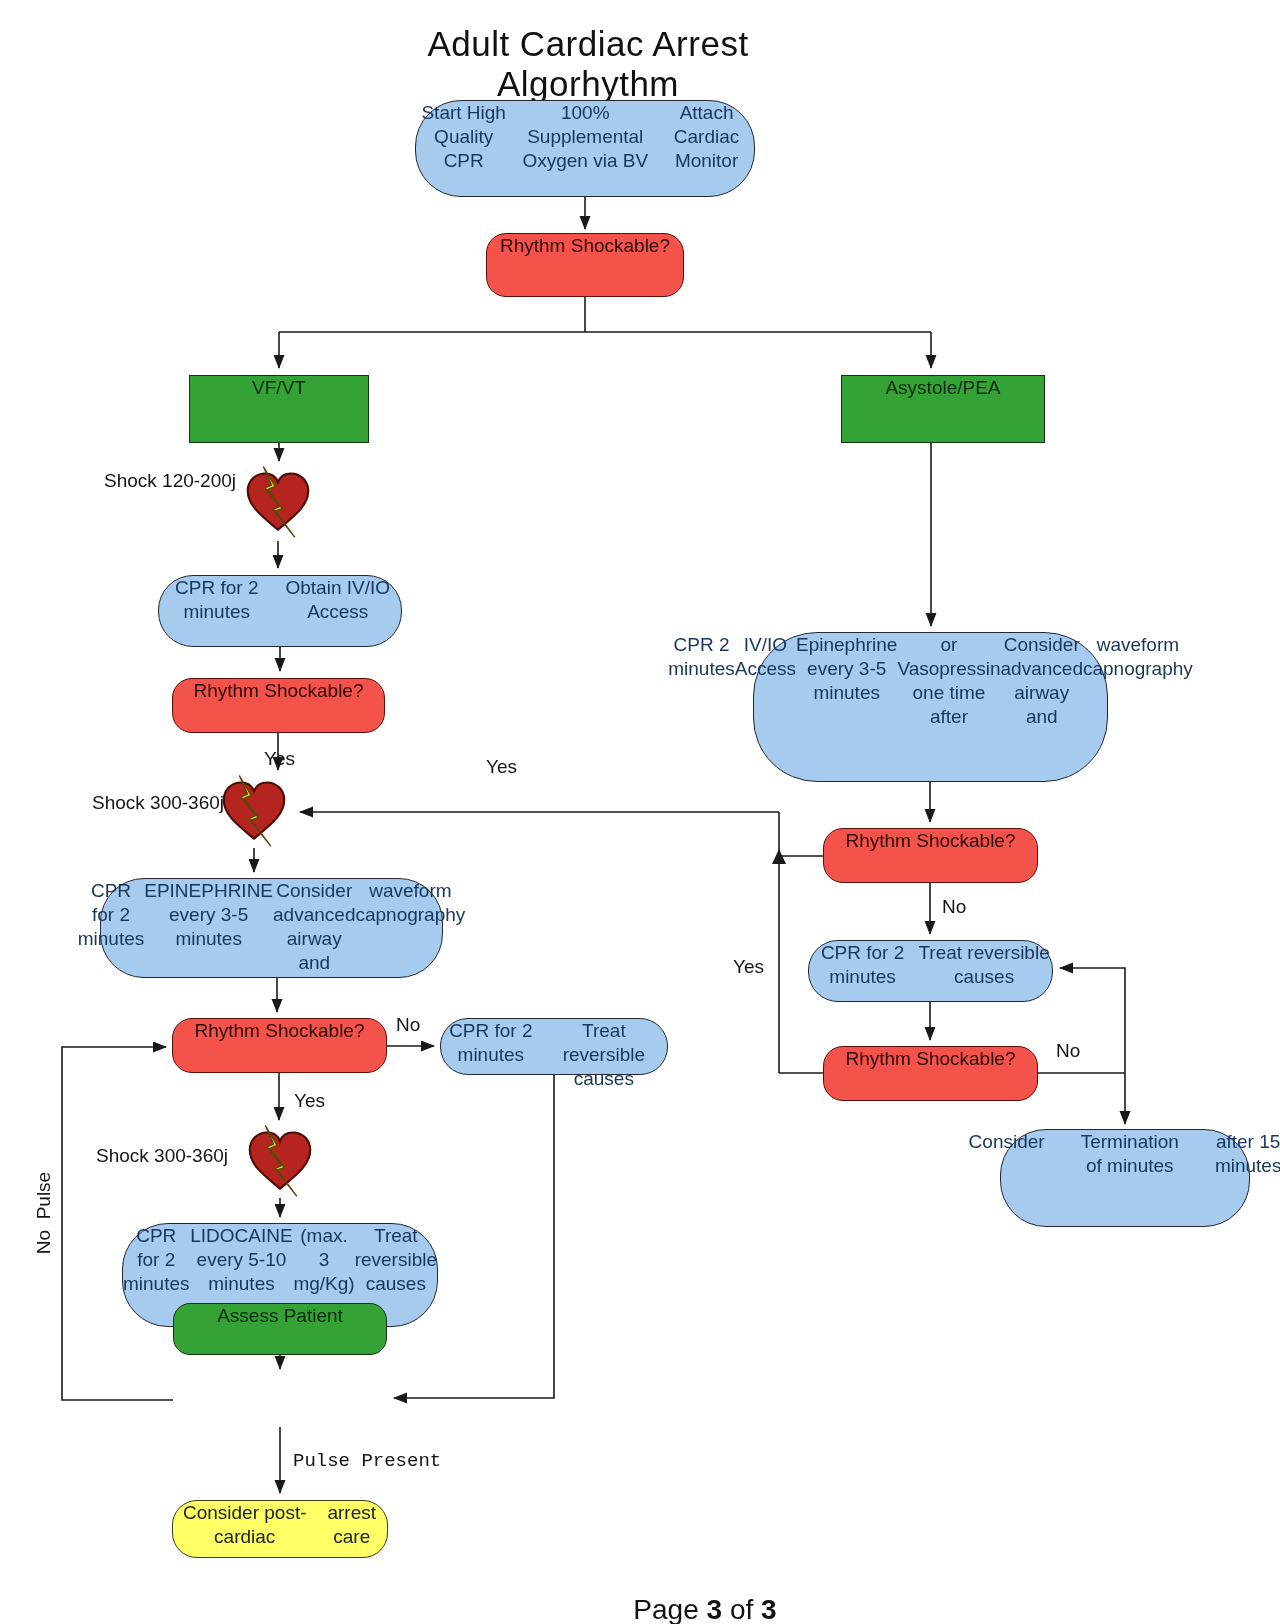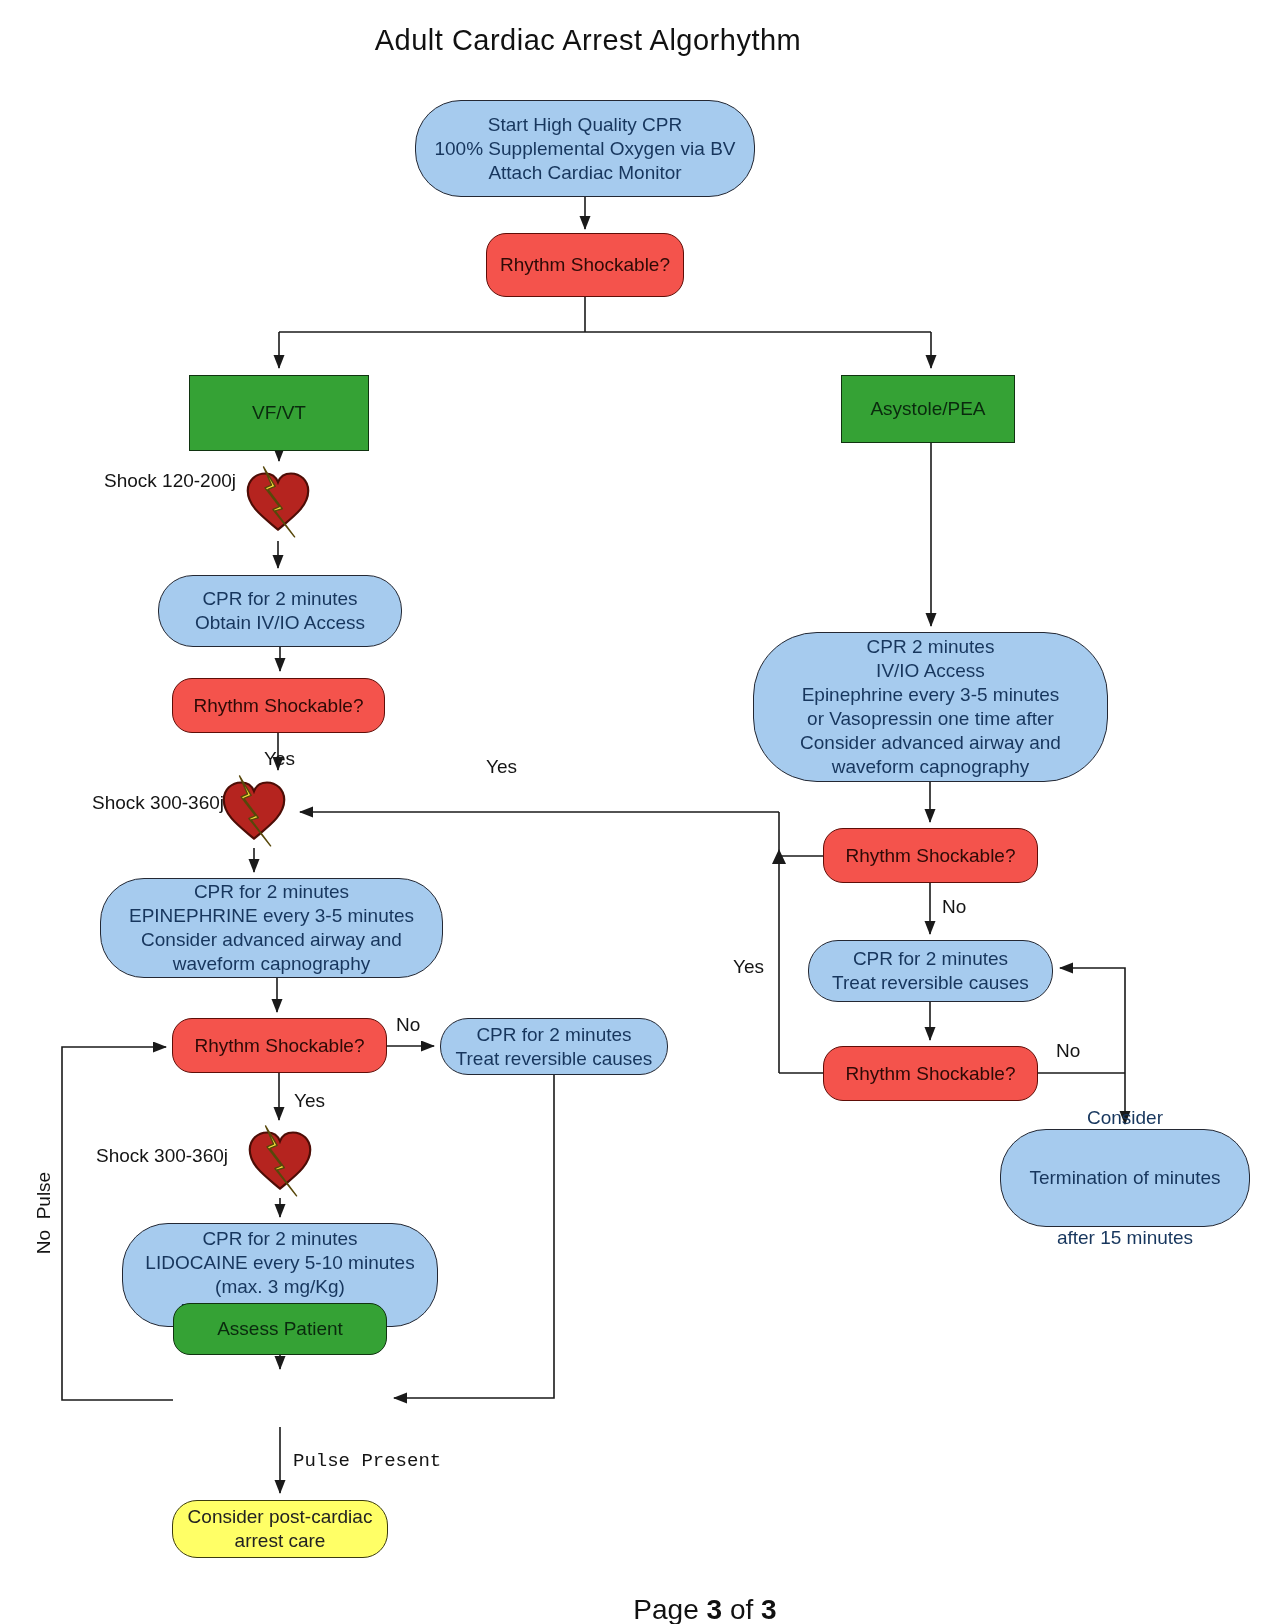--- a/index.html
+++ b/index.html
@@ -1,22 +1,22 @@
 <!DOCTYPE html>
 <html><head>
 <meta charset="utf-8">
 <style>
   html,body{margin:0;padding:0;background:#fff;}
   .canvas{position:relative;width:1280px;height:1624px;background:#ffffff;overflow:hidden;
           font-family:"Liberation Sans", sans-serif;}
   .wires{position:absolute;left:0;top:0;width:1280px;height:1624px;pointer-events:none;}
   .title{position:absolute;left:348px;top:24px;width:480px;text-align:center;
-         font-size:29px;color:#111;letter-spacing:0.5px;}
-  .node{position:absolute;box-sizing:border-box;display:flex;flex-direction:column;
-        justify-content:center;align-items:center;text-align:center;
+         font-size:35px;color:#111;letter-spacing:0.5px;}
+  .node{position:absolute;box-sizing:border-box;display:flex;flex-direction:row;
+        justify-content:center;text-align:center;
         font-size:19px;line-height:24px;}
   .blue{background:#a6cbee;border:1.6px solid #242833;color:#17365d;}
   .red{background:#f4534c;border:1.6px solid #5e0d07;color:#2e0a06;}
   .green{background:#35a235;border:1.6px solid #103310;color:#0a2a0e;}
   .yellow{background:#ffff66;border:1.6px solid #3c3c10;color:#222;}
   .lbl{position:absolute;font-size:19px;color:#141414;white-space:pre;}
   .rot{transform:rotate(-90deg);}
   .footer{position:absolute;left:505px;top:1594px;width:400px;text-align:center;
           font-size:28px;color:#111;}
   .footer b{font-weight:bold;}
@@ -80,25 +80,25 @@
   <div class="node blue" style="left:415px;top:100px;width:340px;height:97px;border-radius:46px;">
     <div>Start High Quality CPR</div>
     <div>100% Supplemental Oxygen via BV</div>
     <div>Attach Cardiac Monitor</div>
   </div>
 
   <div class="node red" style="left:486px;top:233px;width:198px;height:64px;border-radius:20px;">
     <div>Rhythm Shockable?</div>
   </div>
 
-  <div class="node green" style="left:189px;top:375px;width:180px;height:76px;border-radius:0;">
+  <div class="node green" style="left:189px;top:375px;width:180px;height:68px;border-radius:0;">
     <div>VF/VT</div>
   </div>
 
-  <div class="node green" style="left:841px;top:375px;width:174px;height:68px;border-radius:0;">
+  <div class="node green" style="left:841px;top:375px;width:204px;height:68px;border-radius:0;">
     <div>Asystole/PEA</div>
   </div>
 
   <div class="lbl" style="left:104px;top:470px;text-align:center;">Shock 120-200j</div>
 
   <div class="node blue" style="left:158px;top:575px;width:244px;height:72px;border-radius:35px;">
     <div>CPR for 2 minutes</div>
     <div>Obtain IV/IO Access</div>
   </div>
 

